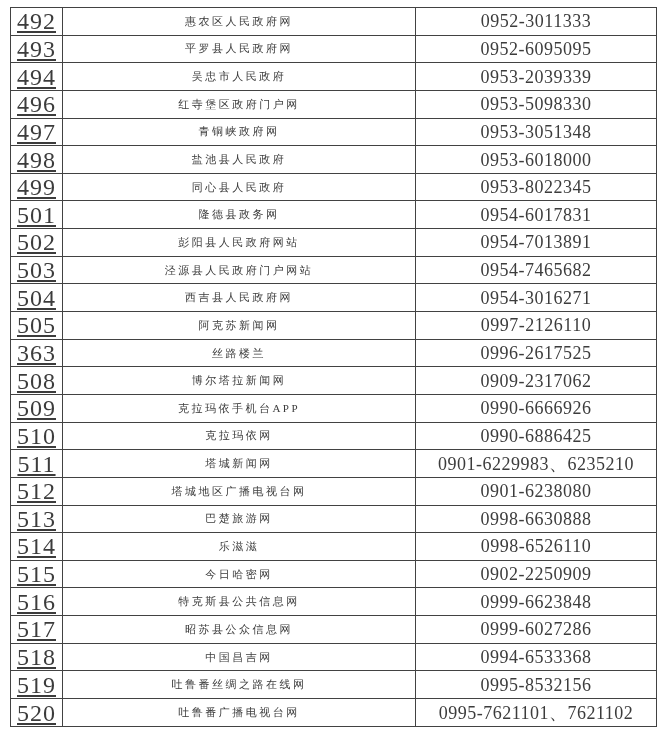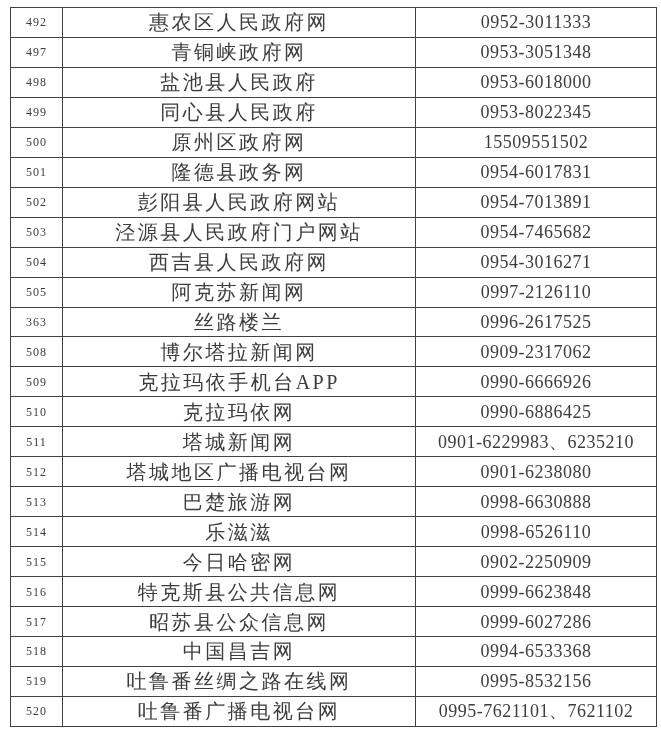--- a/index.html
+++ b/index.html
@@ -27,25 +27,26 @@
   table.directory td {
     border: 1px solid #424242;
     text-align: center;
     vertical-align: middle;
     padding: 0;
     overflow: hidden;
     white-space: nowrap;
     line-height: 1;
   }
   td.col-index {
-    font-size: 12px;
+    font-size: 24px;
     letter-spacing: 1px;
+    text-decoration: underline;
   }
   td.col-name {
-    font-size: 20px;
+    font-size: 11px;
     letter-spacing: 2.5px;
   }
   td.col-phone {
     font-size: 18px;
     letter-spacing: 0.5px;
   }
 </style>
 </head>
 <body>
 
@@ -55,47 +56,57 @@
     <col style="width:353px">
     <col style="width:241px">
   </colgroup>
   <tbody>
   <tr>
     <td class="col-index">492</td>
     <td class="col-name">惠农区人民政府网</td>
     <td class="col-phone">0952-3011333</td>
   </tr>
 
-
-
-
+  <tr>
+    <td class="col-index">493</td>
+    <td class="col-name">平罗县人民政府网</td>
+    <td class="col-phone">0952-6095095</td>
+  </tr>
+
+  <tr>
+    <td class="col-index">494</td>
+    <td class="col-name">吴忠市人民政府</td>
+    <td class="col-phone">0953-2039339</td>
+  </tr>
+
+
+  <tr>
+    <td class="col-index">496</td>
+    <td class="col-name">红寺堡区政府门户网</td>
+    <td class="col-phone">0953-5098330</td>
+  </tr>
 
   <tr>
     <td class="col-index">497</td>
     <td class="col-name">青铜峡政府网</td>
     <td class="col-phone">0953-3051348</td>
   </tr>
 
   <tr>
     <td class="col-index">498</td>
     <td class="col-name">盐池县人民政府</td>
     <td class="col-phone">0953-6018000</td>
   </tr>
 
   <tr>
     <td class="col-index">499</td>
     <td class="col-name">同心县人民政府</td>
     <td class="col-phone">0953-8022345</td>
   </tr>
 
-  <tr>
-    <td class="col-index">500</td>
-    <td class="col-name">原州区政府网</td>
-    <td class="col-phone">15509551502</td>
-  </tr>
 
   <tr>
     <td class="col-index">501</td>
     <td class="col-name">隆德县政务网</td>
     <td class="col-phone">0954-6017831</td>
   </tr>
 
   <tr>
     <td class="col-index">502</td>
     <td class="col-name">彭阳县人民政府网站</td>

